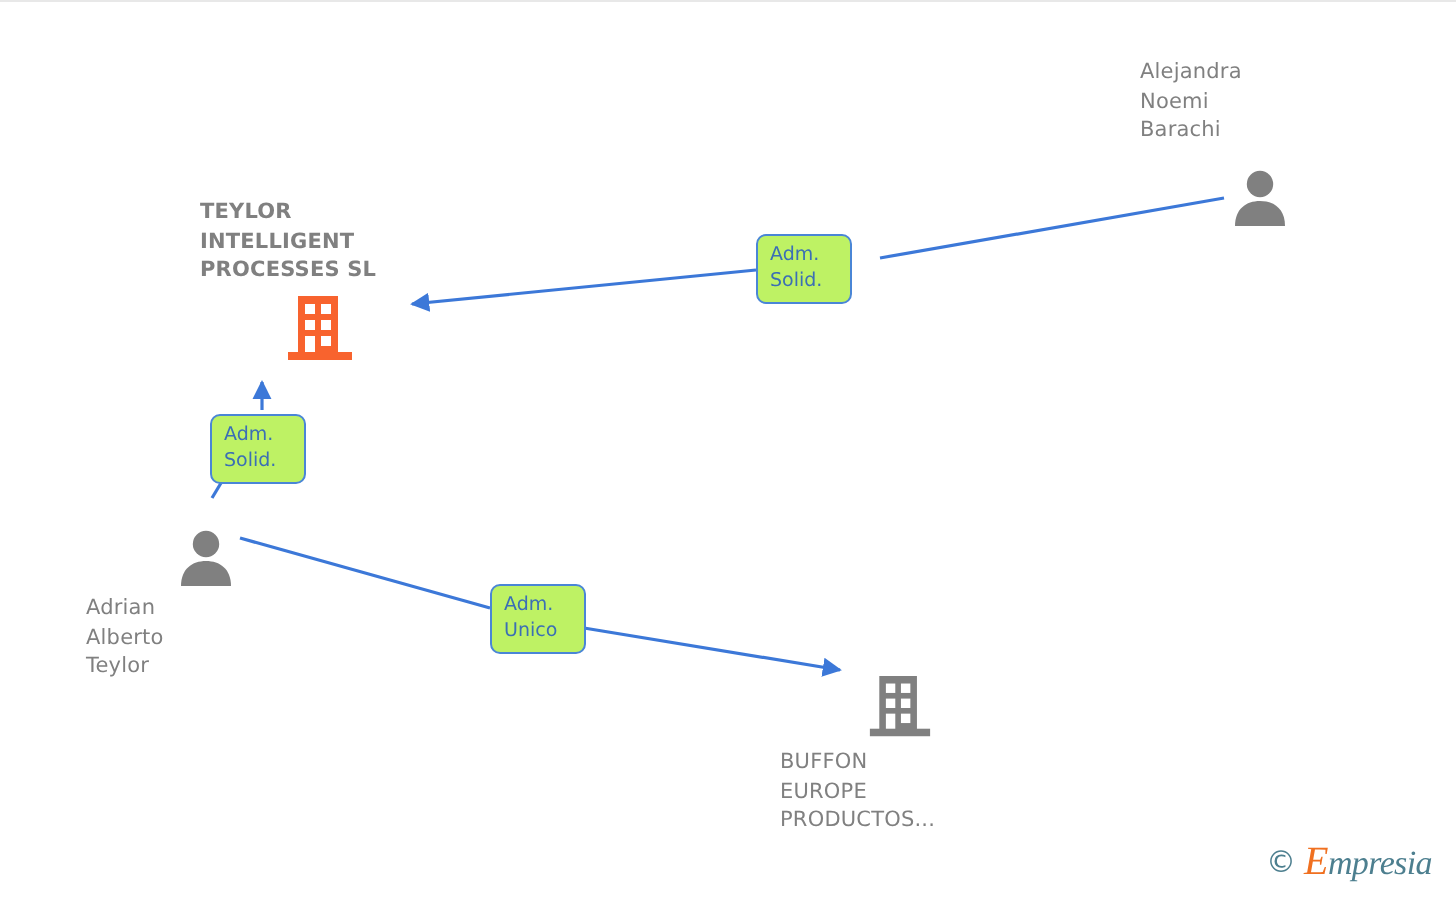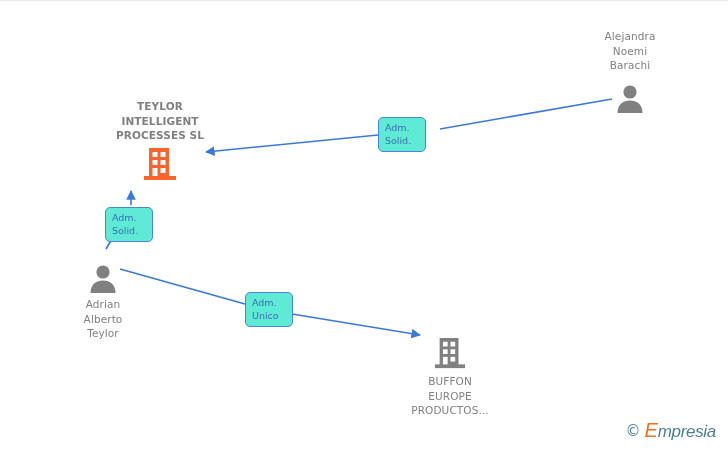--- a/index.html
+++ b/index.html
@@ -25,21 +25,20 @@
     left: 0;
     top: 0;
     width: 728px;
     height: 450px;
   }
 
   
   .node {
     position: absolute;
     width: 120px;
-    text-align: center;
   }
   .node-label {
     color: #808080;
     font-size: 10.5px;
     line-height: 14.5px;
     letter-spacing: 0.1px;
     white-space: pre-line;
   }
   .node-label.company {
     font-weight: bold;
@@ -53,21 +52,21 @@
     display: flex;
     align-items: flex-end;
     justify-content: center;
   }
 
   
   .edge-label {
     position: absolute;
     border: 1.4px solid #4a86d6;
     border-radius: 5px;
-    background: #5eead4;
+    background: #bef264;
     color: #3b6fb5;
     font-size: 9.5px;
     line-height: 13px;
     padding: 3px 6px 4px 6px;
     text-align: left;
     white-space: pre-line;
     box-sizing: border-box;
     z-index: 5;
   }
   #empresia-watermark {
@@ -78,21 +77,21 @@
     align-items: center;
     gap: 4px;
     user-select: none;
   }
   .wm-c {
     color: #4d7f8f;
     font-size: 15px;
     line-height: 15px;
   }
   .wm-word {
-    font-family: Liberation Sans, sans-serif;
+    font-family: Liberation Serif, serif;
     font-style: italic;
     font-size: 17px;
     line-height: 17px;
     color: #4d7f8f;
     letter-spacing: -0.3px;
   }
   .wm-word .cap {
     color: #f07020;
     font-size: 20px;
   }

